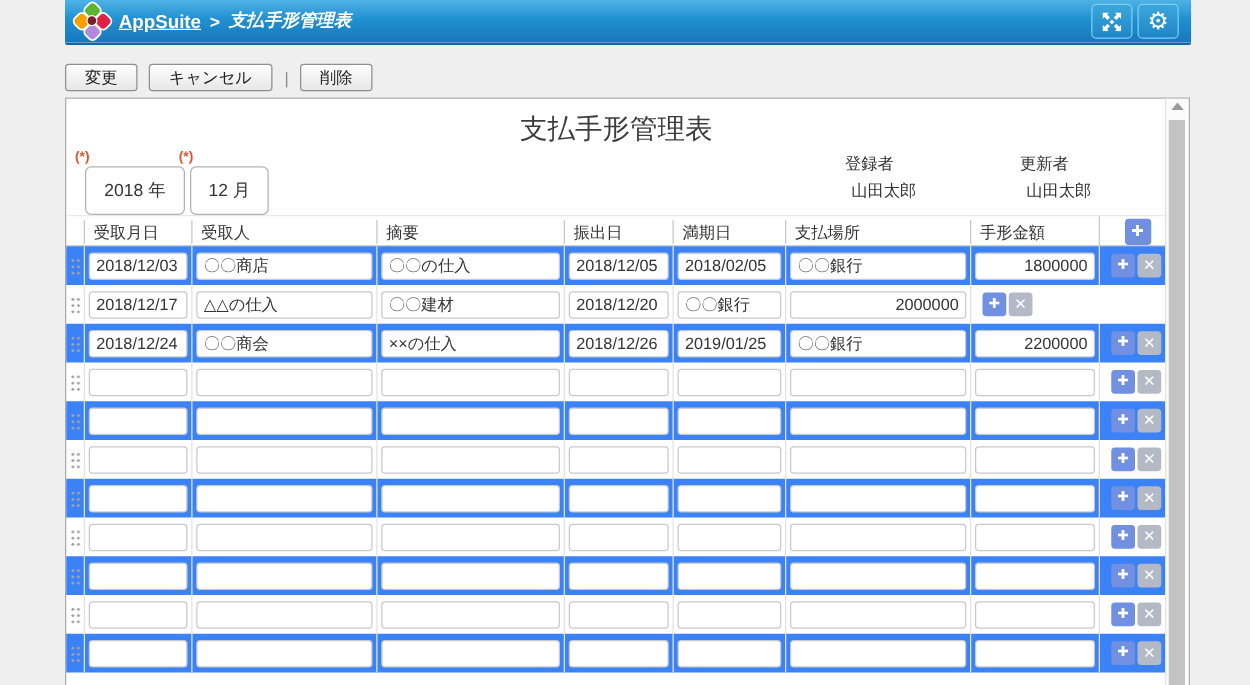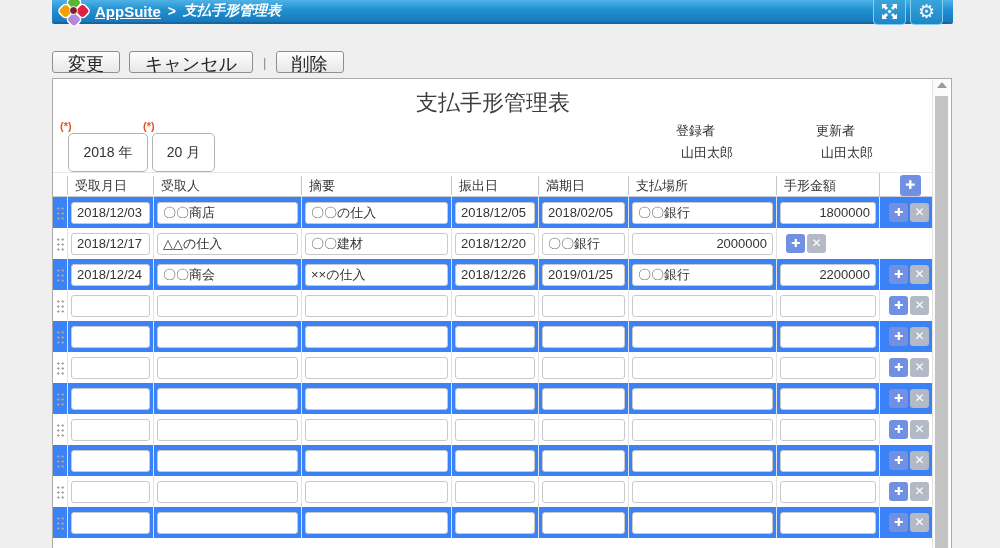--- a/index.html
+++ b/index.html
@@ -1,20 +1,20 @@
 <!DOCTYPE html>
 <html><head>
 <meta charset="utf-8">
 <style>
   * { margin:0; padding:0; box-sizing:border-box; }
   html,body { width:1000px; height:548px; overflow:hidden; }
   body { background:#efefef; font-family:"Liberation Sans","DejaVu Sans",sans-serif; position:relative; }
 
   
-  .titlebar { position:absolute; left:52px; top:0; width:901px; height:24px;
+  .titlebar { position:absolute; left:52px; top:0; width:901px; height:36px;
     background:linear-gradient(#4fb2e6,#2090d0 45%,#1878bc);
     border-bottom:2px solid #1166a4; border-radius:0 0 2px 2px;
     display:flex; align-items:center; }
   .logo { position:relative; width:30px; height:30px; margin:0 7px 0 6px; flex:0 0 auto; }
   .petals { position:absolute; left:5px; top:4px; width:22px; height:22px; transform:rotate(45deg);
     display:grid; grid-template-columns:10px 10px; grid-template-rows:10px 10px; gap:2px; }
   .petal { width:10px; height:10px; border-radius:3px; box-shadow:0 0 0 1.5px #fff; }
   .pt-g{background:#5cb531}.pt-r{background:#e02045}.pt-o{background:#f6a000}.pt-p{background:#b18ade}
   .logo-core { position:absolute; left:11px; top:10px; width:9px; height:9px; background:#7e1f2d;
     border:1.5px solid #fff; border-radius:50%; }
@@ -22,21 +22,21 @@
   .crumb-sep { color:#fff; font-weight:bold; font-size:14px; margin:0 7px; }
   .crumb-title { color:#fff; font-weight:bold; font-style:italic; font-size:14px; }
   .bar-buttons { margin-left:auto; display:flex; gap:4px; padding-right:10px; }
   .bar-btn { width:33px; height:28px; background:linear-gradient(#3ca7de,#1e86c6);
     border:1px solid #7fd0f4; border-radius:4px; display:flex; align-items:center; justify-content:center;
     cursor:pointer; }
   .gear-glyph { color:#fff; font-size:19px; line-height:19px; }
 
   
   .toolbar { position:absolute; left:52px; top:51px; display:flex; align-items:center; }
-  .tb-btn { height:22px; padding:0 15px; margin-right:9px; font-size:18px; color:#222;
+  .tb-btn { height:22px; padding:0 15px; margin-right:9px; font-size:13px; color:#222;
     background:linear-gradient(#fefefe,#e7e7e7); border:1px solid #8f8f8f; border-radius:3px; cursor:pointer;
     font-family:inherit; }
   .tb-sep { color:#888; font-size:13px; margin:0 9px 0 1px; }
 
   
   .panel { position:absolute; left:52px; top:78px; width:900px; height:620px;
     background:#fff; border:1px solid #ababab; }
   .form-title { position:absolute; left:0; top:9px; width:880px; text-align:center;
     font-size:22px; color:#3c3c3c; }
   .req { position:absolute; top:41px; color:#e4512b; font-size:11px; font-weight:bold; }
@@ -125,21 +125,21 @@
   <button class="tb-btn">削除</button>
 </div>
 
 <div class="panel">
 
   <div class="form-title">支払手形管理表</div>
 
   <span class="req req1">(*)</span>
   <span class="req req2">(*)</span>
   <div class="ym-box year-box">2018 年</div>
-  <div class="ym-box month-box">20 月</div>
+  <div class="ym-box month-box">12 月</div>
 
   <span class="meta-label reg-label">登録者</span>
   <span class="meta-value reg-value">山田太郎</span>
   <span class="meta-label upd-label">更新者</span>
   <span class="meta-value upd-value">山田太郎</span>
 
   <div class="table">
     <div class="thead grid-cols">
       <span class="th th-handle"></span>
       <span class="th">受取月日</span>

